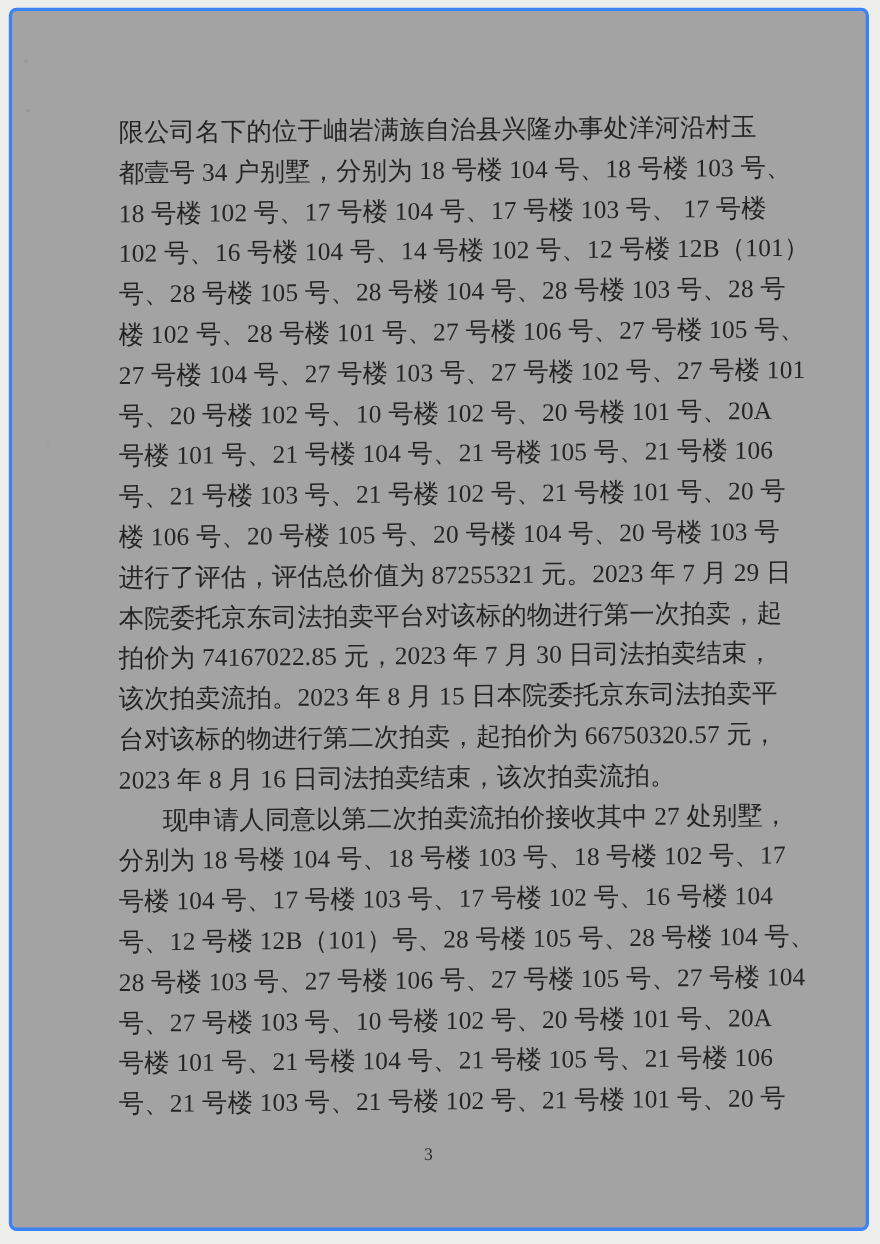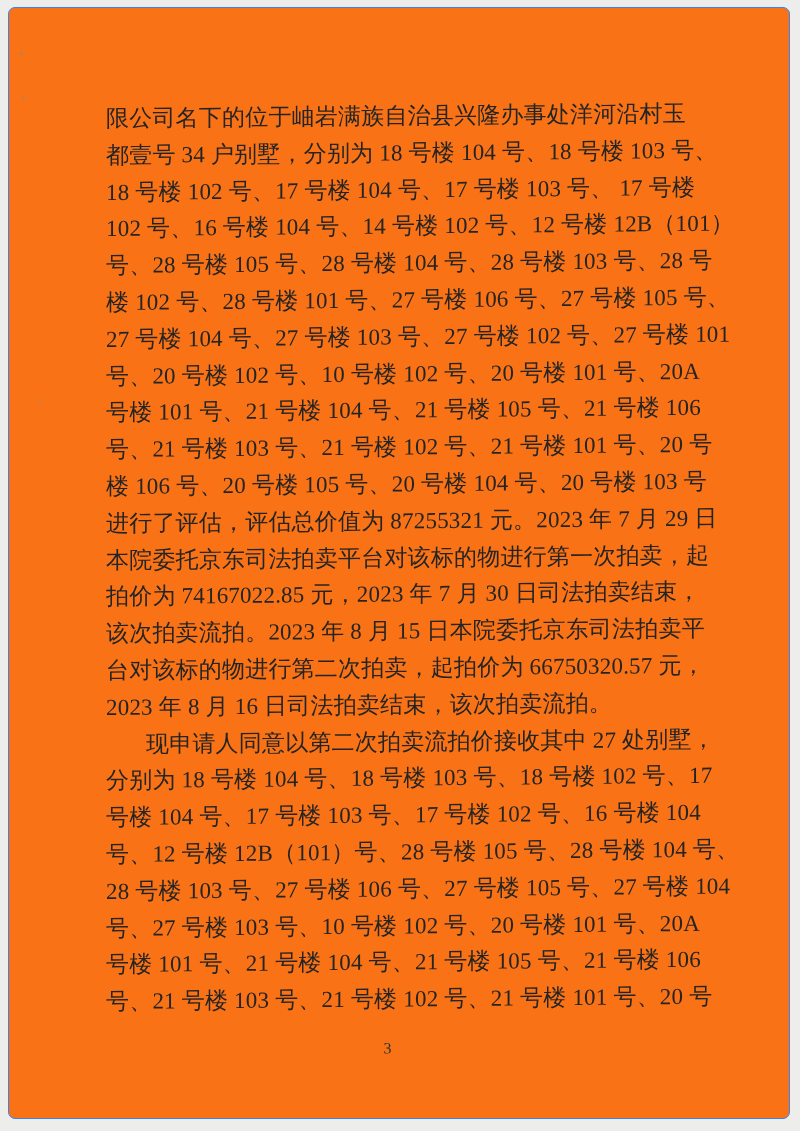--- a/index.html
+++ b/index.html
@@ -8,22 +8,22 @@
     background: #ededec;
     overflow: hidden;
   }
   .frame {
     position: relative;
     width: 800px; height: 1131px;
   }
   .page {
     position: absolute;
     left: 8px; top: 7px; right: 10px; bottom: 12px;
-    background: #f97316;
-    border: 1px solid #3b82f6;
+    background: #a3a3a3;
+    border: 3px solid #3b82f6;
     border-radius: 7px;
   }
   .speck {
     position: absolute;
     background: #8a8a8a;
     opacity: .55;
     border-radius: 1px;
   }
   .s1 { left: 11px; top: 44px;  width: 3px; height: 3px; }
   .s2 { left: 13px; top: 89px;  width: 3px; height: 3px; opacity:.45; }

